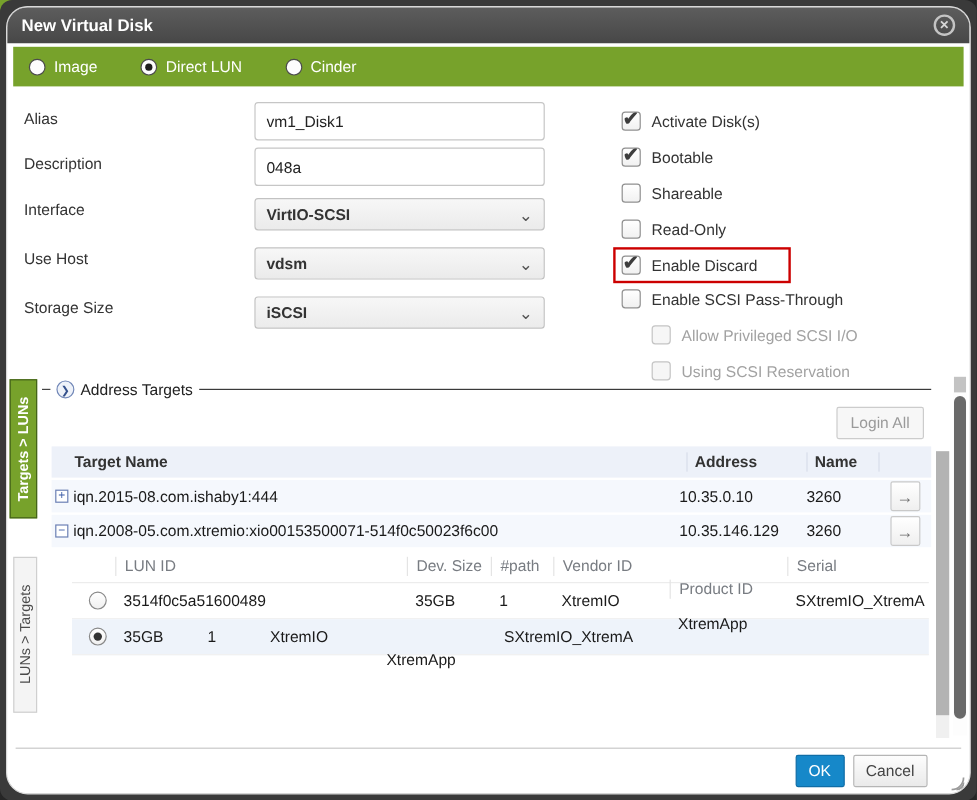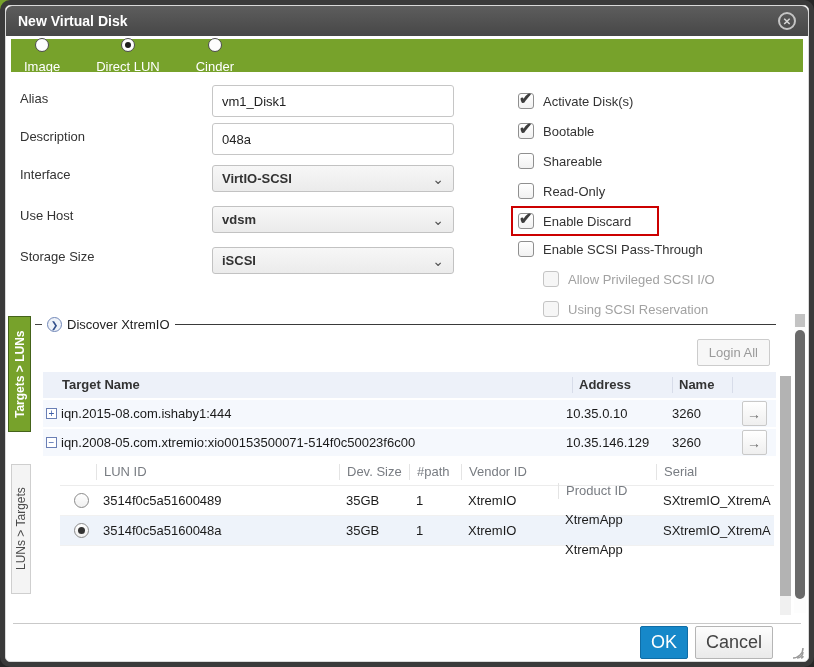--- a/index.html
+++ b/index.html
@@ -1,28 +1,28 @@
 <!DOCTYPE html>
 <html><head>
 <meta charset="utf-8">
 <style>
   html,body{margin:0;padding:0;background:#262626;font-family:"Liberation Sans",sans-serif;}
   .stage{position:relative;width:814px;height:667px;overflow:hidden;}
   .sliver{position:absolute;left:0;top:0;width:14px;height:14px;background:#77a22b;}
   .frame{position:absolute;inset:0;background:#3a3a3a;border-radius:10px;box-sizing:border-box;padding:5px;}
-  .dialog{width:100%;height:100%;background:#fff;border-radius:5px;border:1px solid #d9d9d9;box-sizing:border-box;overflow:hidden;display:flex;flex-direction:column;}
+  .dialog{width:100%;height:100%;background:#fff;border-radius:18px;border:1px solid #d9d9d9;box-sizing:border-box;overflow:hidden;display:flex;flex-direction:column;}
 
   
   .titlebar{flex:none;height:30px;background:linear-gradient(#5d5d5d,#474747);display:flex;align-items:center;padding:0 12px;border-radius:6px 6px 0 0;}
   .title{color:#fff;font-weight:bold;font-size:14px;flex:1;}
   .close-btn{width:18px;height:18px;border:2px solid #c4c4c4;border-radius:50%;color:#d6d6d6;display:flex;align-items:center;justify-content:center;font-size:10px;font-weight:bold;cursor:pointer;box-sizing:border-box;}
 
   
   .typebar{flex:none;height:33px;background:#77a22b;margin:3px 5px 0 5px;display:flex;align-items:center;gap:36px;padding:0 13px;}
-  .type-option{display:flex;align-items:center;gap:7px;color:#fff;font-size:13px;cursor:pointer;flex-direction:column;}
+  .type-option{display:flex;align-items:center;gap:7px;color:#fff;font-size:13px;cursor:pointer;}
   .radio{width:14px;height:14px;background:#fdfdfd;border:1px solid #4c4c4c;border-radius:50%;box-sizing:border-box;position:relative;flex:none;}
   .radio.sel::after{content:"";position:absolute;inset:3px;background:#1e1e1e;border-radius:50%;}
 
   
   .form-area{flex:none;height:240px;display:flex;padding:13px 0 0 14px;box-sizing:border-box;}
   .fields{width:498px;flex:none;}
   .field-row{display:flex;margin-bottom:6px;}
   .field-label{width:192px;font-size:13px;color:#333;padding-top:6px;flex:none;}
   .text-input{width:222px;height:30px;border:1px solid #c6c6c6;border-radius:3px;padding:0 9px;font-size:13px;color:#222;font-family:"Liberation Sans",sans-serif;box-sizing:content-box;outline:none;}
   .select{width:242px;height:27px;background:linear-gradient(#f7f7f7,#ebebeb);border:1px solid #c2c2c2;border-radius:3px;display:flex;align-items:center;justify-content:space-between;padding:0 9px;font-size:13px;font-weight:bold;color:#333;box-sizing:border-box;margin:4px 0;cursor:pointer;}
@@ -84,21 +84,21 @@
 
   
   .sb-outer{position:absolute;right:2px;top:2px;bottom:10px;width:12px;background:#fdfdfd;}
   .sb-outer .cap{position:absolute;top:0;left:1px;right:1px;height:13px;background:#c3c3c3;}
   .sb-outer .thumb{position:absolute;top:16px;bottom:14px;left:1px;right:1px;background:#6a6a6a;border-radius:6px;cursor:pointer;}
   .sb-inner{position:absolute;right:17px;top:64px;bottom:8px;width:11px;background:#f0f0f0;}
   .sb-inner .thumb{position:absolute;top:0;left:0;right:0;height:92%;background:#b3b3b3;cursor:pointer;}
 
   
   .footer{flex:none;height:37px;border-top:1px solid #c9c9c9;margin:0 7px;display:flex;align-items:center;justify-content:flex-end;gap:7px;padding-right:28px;position:relative;}
-  .btn{font-size:18px;padding:5px 10px;border-radius:2px;cursor:pointer;font-family:"Liberation Sans",sans-serif;}
+  .btn{font-size:13px;padding:5px 10px;border-radius:2px;cursor:pointer;font-family:"Liberation Sans",sans-serif;}
   .btn-ok{background:#1688c9;border:1px solid #0f6da6;color:#fff;}
   .btn-cancel{background:linear-gradient(#fdfdfd,#eaeaea);border:1px solid #b5b5b5;color:#444;}
   .resize-grip{position:absolute;right:-3px;bottom:2px;width:15px;height:15px;}
 </style>
 </head>
 <body>
 
 <div class="stage">
   <div class="sliver"></div>
   <div class="frame">
@@ -210,21 +210,21 @@
         <div class="side-tab gray">
             <span>LUNs &gt; Targets</span>
           </div>
 
         <div class="discover-panel">
           <div class="legend">
             <span class="pre-line"></span>
             <span class="legend-icon">
                 <span>❯</span>
               </span>
-            <span>Discover XtremIO</span>
+            <span>Address Targets</span>
             <span class="post-line"></span>
           </div>
 
           <div class="toolbar-row">
             <button class="login-all">Login All</button>
           </div>
 
           <div class="targets-table">
             <div class="t-header">
               <div class="c-name">Target Name</div>
@@ -281,21 +281,20 @@
                 <div class="lc-path">1</div>
                 <div class="lc-vendor">XtremIO</div>
                 <div class="lc-product">XtremApp</div>
                 <div class="lc-serial">SXtremIO_XtremA</div>
               </div>
 
               <div class="l-row selected">
                 <div class="lc-radio">
                     <span class="lradio sel"></span>
                   </div>
-                <div class="lc-id">3514f0c5a5160048a</div>
                 <div class="lc-size">35GB</div>
                 <div class="lc-path">1</div>
                 <div class="lc-vendor">XtremIO</div>
                 <div class="lc-product">XtremApp</div>
                 <div class="lc-serial">SXtremIO_XtremA</div>
               </div>
             </div>
           </div>
         </div>
 

